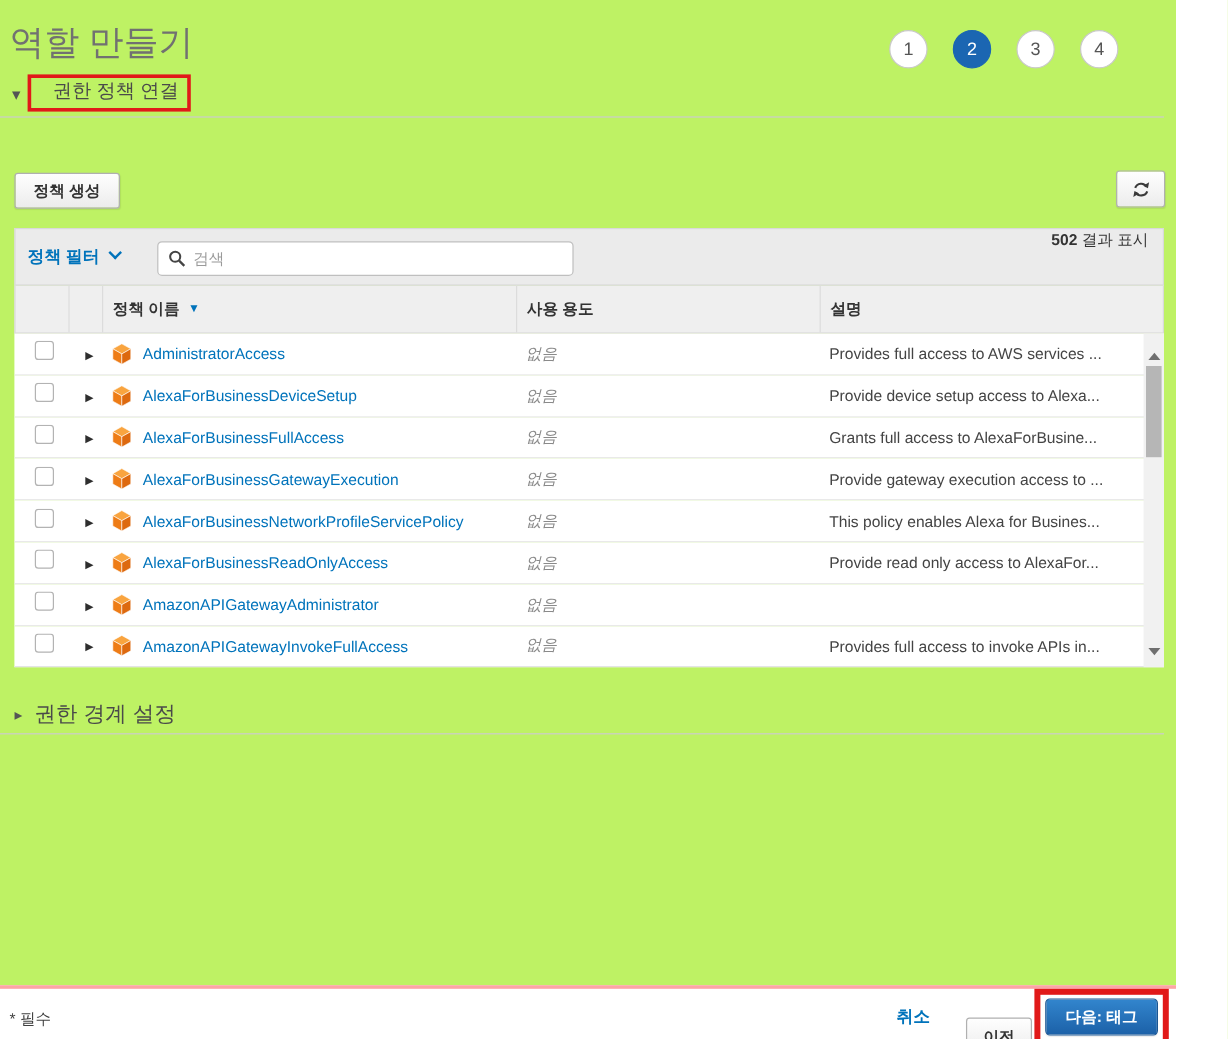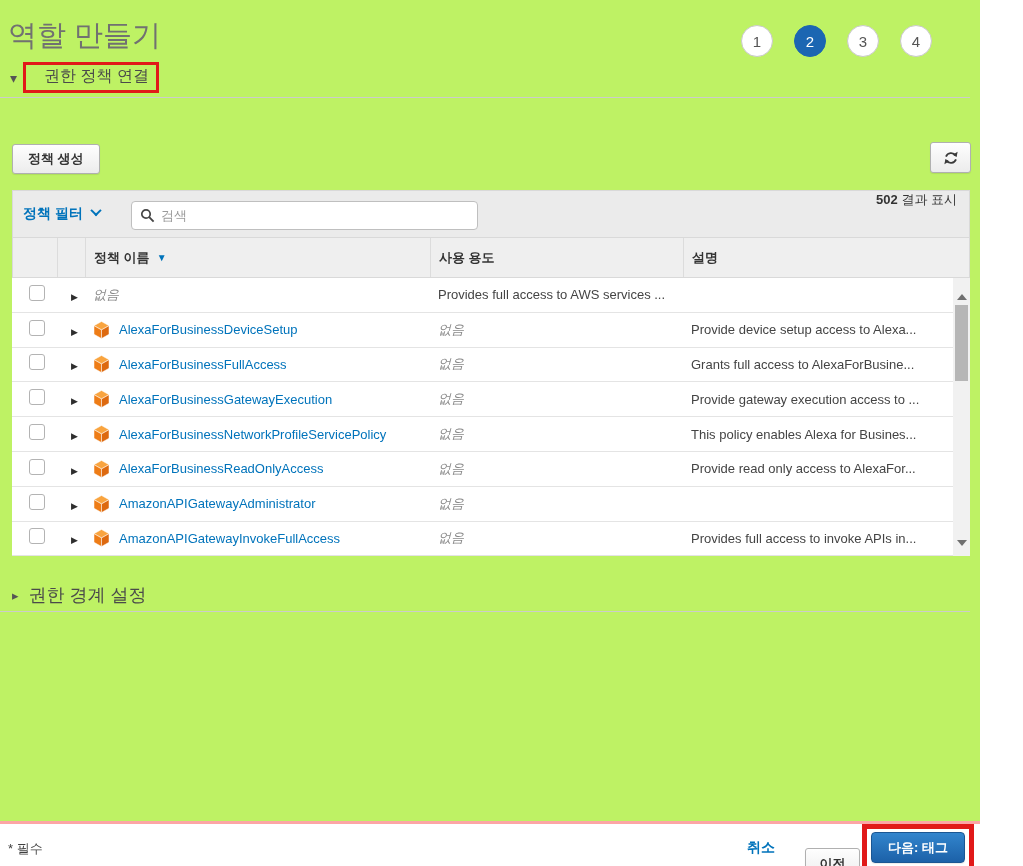--- a/index.html
+++ b/index.html
@@ -142,20 +142,28 @@
       </div>
       <div class="th">사용 용도</div>
       <div class="th">설명</div>
     </div>
 
     <div class="tbody">
 
       <div class="tr">
         <div class="td"><span class="checkbox"></span></div>
         <div class="td"><span class="expand">▶</span></div>
+        <div class="td col-name">
+          <svg class="icon-svg" width="17" height="18" viewBox="0 0 17 18">
+              <polygon points="8.5,0.5 16,4.7 8.5,8.9 1,4.7" fill="#f9a43f" stroke="#fff" stroke-width="0.5"></polygon>
+              <polygon points="1,4.7 8.5,8.9 8.5,17.5 1,13.3" fill="#ee7c16" stroke="#fff" stroke-width="0.5"></polygon>
+              <polygon points="16,4.7 8.5,8.9 8.5,17.5 16,13.3" fill="#dd690f" stroke="#fff" stroke-width="0.5"></polygon>
+            </svg>
+          <a class="plink">AdministratorAccess</a>
+        </div>
         <div class="td col-usage">없음</div>
         <div class="td col-desc">Provides full access to AWS services ...</div>
       </div>
 
       <div class="tr">
         <div class="td"><span class="checkbox"></span></div>
         <div class="td"><span class="expand">▶</span></div>
         <div class="td col-name">
           <svg class="icon-svg" width="17" height="18" viewBox="0 0 17 18">
               <polygon points="8.5,0.5 16,4.7 8.5,8.9 1,4.7" fill="#f9a43f" stroke="#fff" stroke-width="0.5"></polygon>

